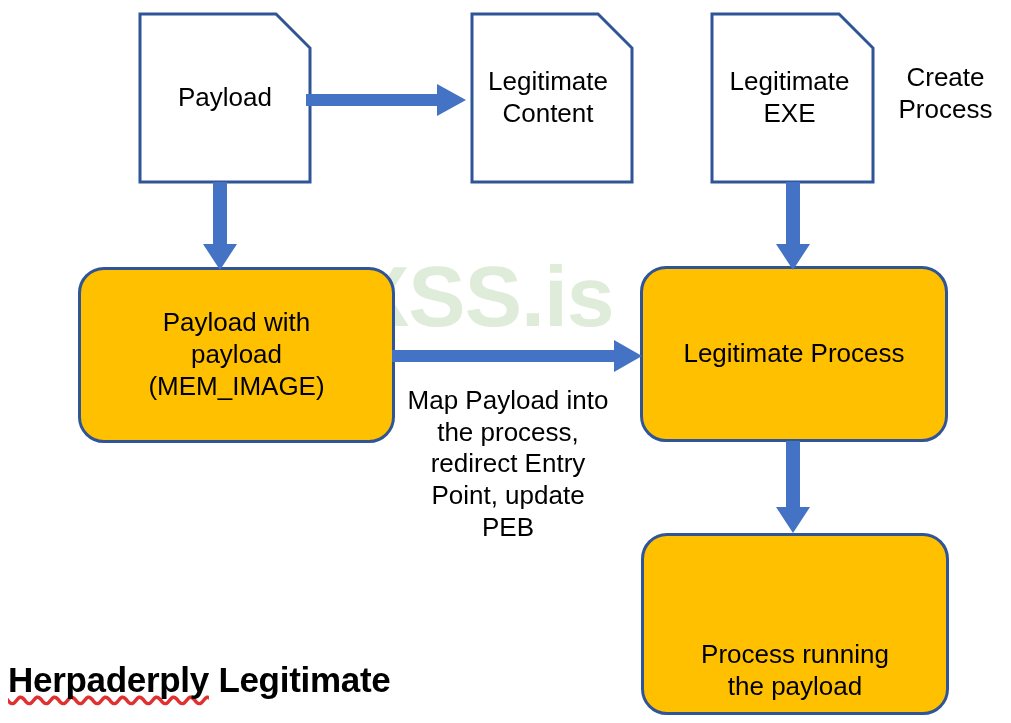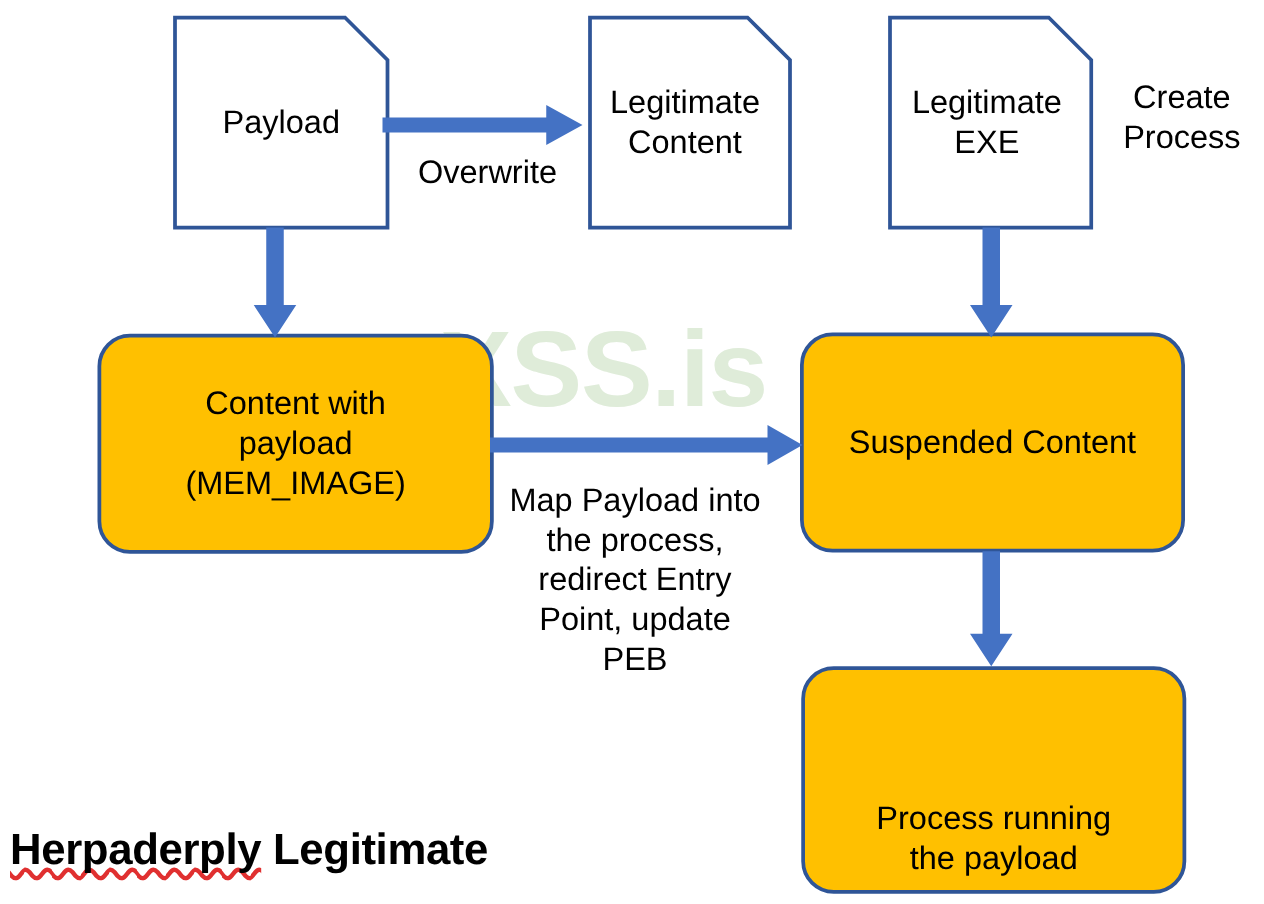--- a/index.html
+++ b/index.html
@@ -128,37 +128,36 @@
 
   <div class="doc-shape" style="left:710px; top:12px; width:165px; height:172px;">
     <svg width="165" height="172" viewBox="0 0 165 172">
       <polygon points="2,2 129,2 163,36 163,170 2,170" fill="#ffffff" stroke="#2F5597" stroke-width="3" stroke-linejoin="miter"></polygon>
     </svg>
   </div>
   <div class="node-text doc-label" style="left:707px; top:12px; width:165px; height:172px;">Legitimate
 EXE</div>
 
   <div class="proc-box" style="left:78px; top:267px; width:317px; height:176px;"></div>
-  <div class="node-text proc-label" style="left:78px; top:267px; width:317px; height:176px;">Content with
+  <div class="node-text proc-label" style="left:78px; top:267px; width:317px; height:176px;">Payload with
 payload
 (MEM_IMAGE)</div>
 
   <div class="proc-box" style="left:640px; top:266px; width:308px; height:176px;"></div>
-  <div class="node-text proc-label" style="left:640px; top:266px; width:308px; height:176px;">Suspended Content</div>
+  <div class="node-text proc-label" style="left:640px; top:266px; width:308px; height:176px;">Legitimate Process</div>
 
   <div class="proc-box" style="left:641px; top:533px; width:308px; height:182px;"></div>
   <div class="node-text proc-label" style="left:641px; top:533px; width:308px; height:182px;margin-top:47px;">Process running
 the payload</div>
 
   <div class="arrow" style="left:306px; top:82px; width:166px; height:36px;">
     <svg width="166" height="36" viewBox="0 0 166 36">
       <path d="M0,12 L131,12 L131,2 L160,18 L131,34 L131,24 L0,24 Z" fill="#4472C4"></path>
     </svg>
   </div>
-  <div class="caption" style="left:305px; top:122px; width:170px;">Overwrite</div>
 
   <div class="arrow" style="left:205px; top:182px; width:36px; height:90px;">
     <svg width="36" height="90" viewBox="0 0 36 90">
       <path d="M8,0 L22,0 L22,62 L32,62 L15,88 L-2,62 L8,62 Z" fill="#4472C4"></path>
     </svg>
   </div>
 
   <div class="arrow" style="left:778px; top:182px; width:36px; height:90px;">
     <svg width="36" height="90" viewBox="0 0 36 90">
       <path d="M8,0 L22,0 L22,62 L32,62 L15,88 L-2,62 L8,62 Z" fill="#4472C4"></path>

